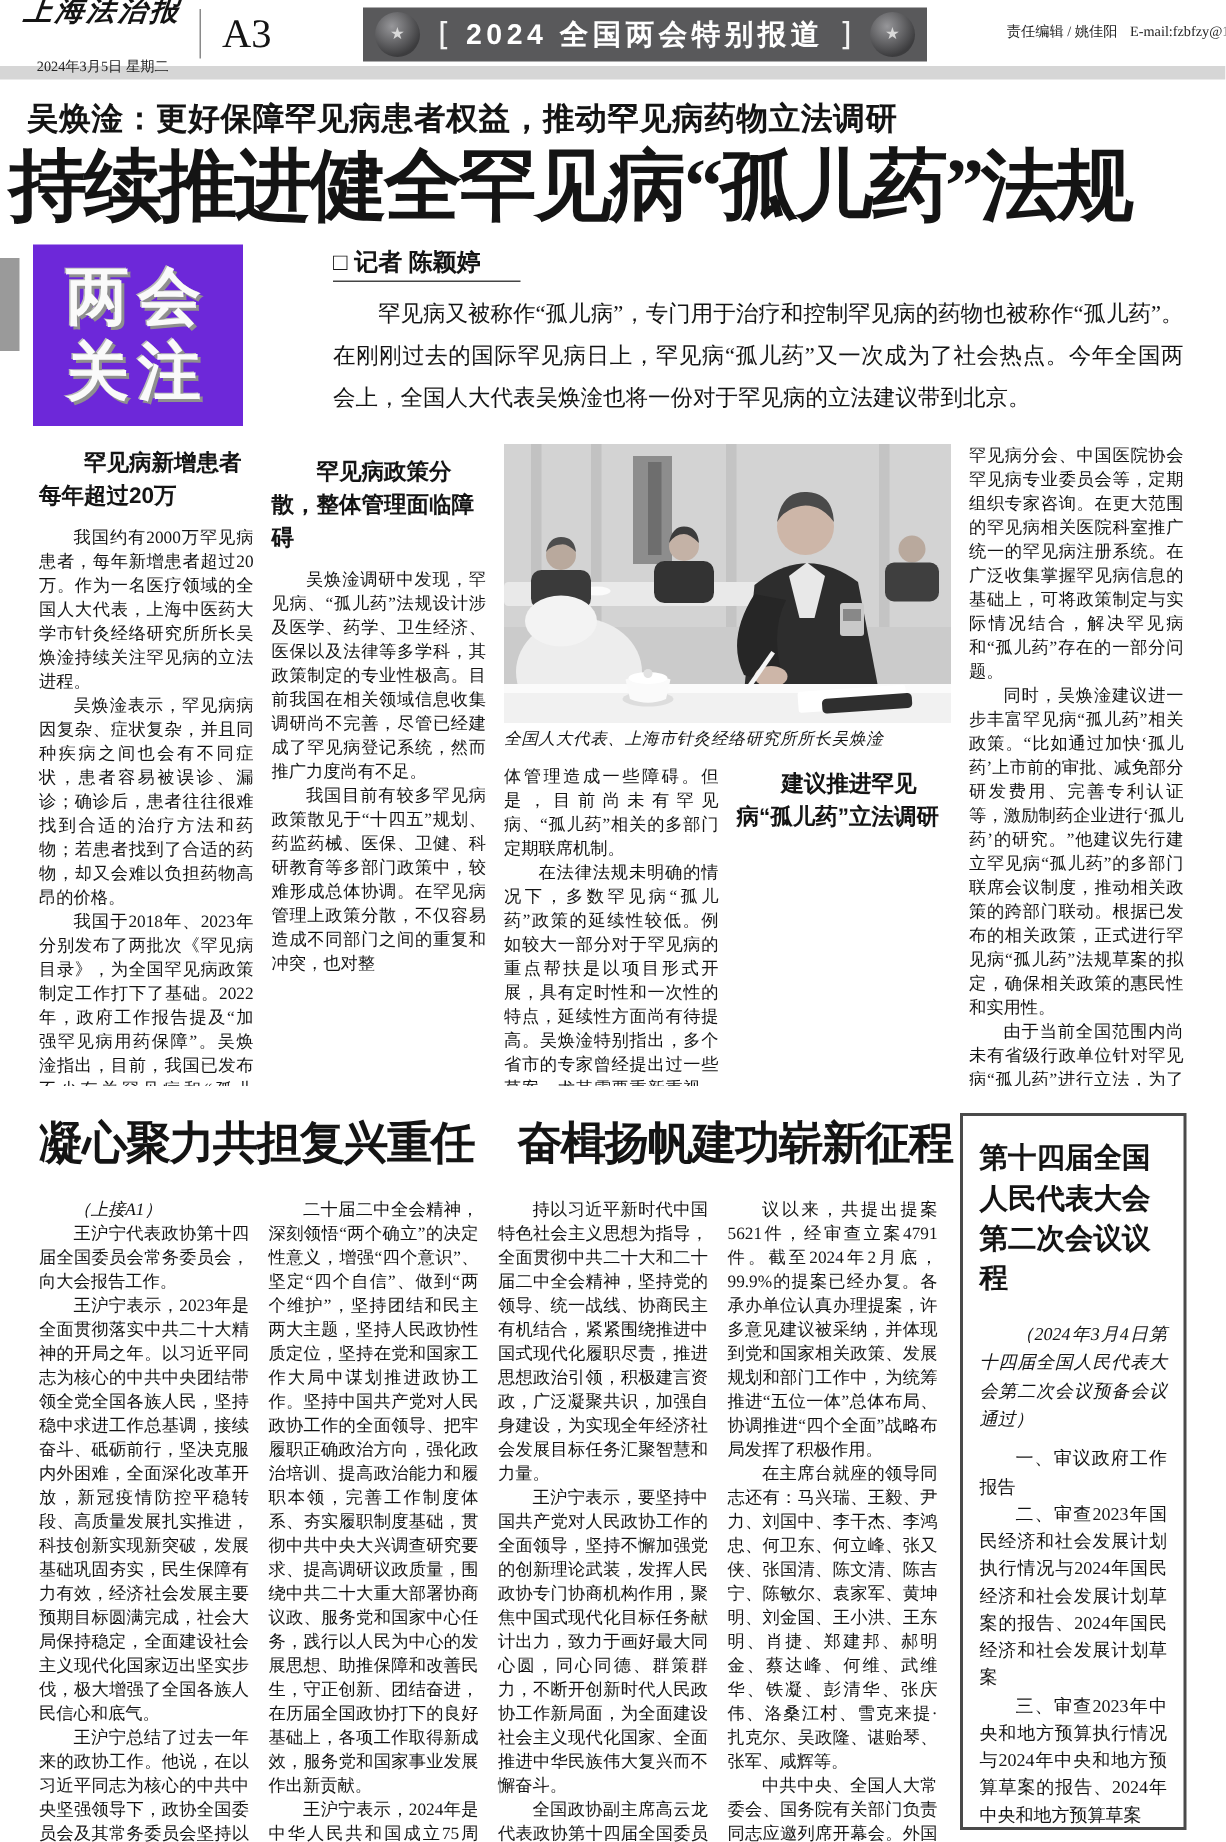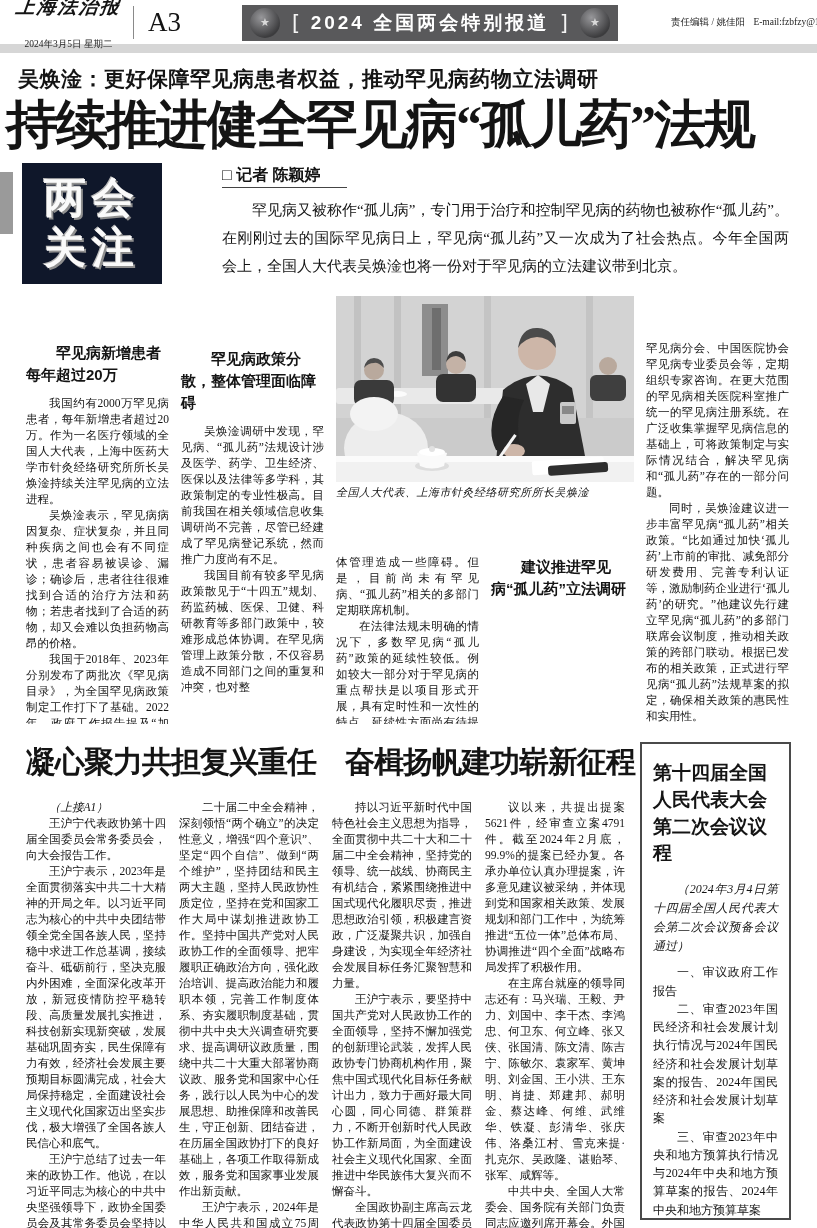--- a/index.html
+++ b/index.html
@@ -29,31 +29,31 @@
   .gray-band{height:9px;background:#d6d6d6;margin-top:2px;}
 
   
   .kicker{font-family:"Liberation Sans","DejaVu Sans",sans-serif;font-weight:600;font-size:21px;
     padding:12px 18px 0;letter-spacing:0.5px;white-space:nowrap;}
   .headline{margin:3px 0 0;padding:0 6px;font-size:52px;font-weight:800;letter-spacing:-2px;
     white-space:nowrap;line-height:1.12;}
 
   .intro-row{display:flex;align-items:flex-start;margin:9px 0 12px;}
   .strip{width:13px;height:62px;background:#9a9a9a;margin-top:9px;flex:0 0 auto;}
-  .topic-box{width:140px;background:#0f172a;margin-left:9px;text-align:center;padding:10px 0 12px;flex:0 0 auto;}
+  .topic-box{width:140px;background:#6d28d9;margin-left:9px;text-align:center;padding:10px 0 12px;flex:0 0 auto;}
   .topic-line{font-family:"Liberation Sans","DejaVu Sans",sans-serif;font-size:42px;line-height:1.18;font-weight:800;
     color:#fafafa;letter-spacing:6px;text-shadow:2px 2px 0 #8f8f8f,-1px -1px 0 #b9b9b9;}
   .intro-main{flex:1;padding:2px 28px 0 60px;}
   .byline{font-family:Liberation Sans, sans-serif;font-size:16px;font-weight:700;
     border-bottom:1.5px solid #444;display:inline-block;padding:0 26px 1px 0;margin-bottom:9px;}
   .intro-text{margin:0;font-size:15px;line-height:1.85;text-indent:2em;text-align:justify;}
 
   .cols{display:flex;gap:12px;padding:0 26px;height:428px;overflow:hidden;}
   .col{width:143px;flex:0 0 auto;}
-  .col,.half{font-size:11.5px;line-height:16px;text-align:justify;margin-top:44px;}
+  .col,.half{font-size:11.5px;line-height:16px;text-align:justify;}
   .col p,.half p{margin:0;text-indent:2em;}
   p.cont{text-indent:0;}
   .subhead{font-family:"Liberation Sans","DejaVu Sans",sans-serif;font-size:15px;line-height:1.45;
     font-weight:700;margin:8px 0 9px;text-indent:2em;text-align:left;}
   .subhead.first{margin-top:2px;}
   .col-double{width:298px;flex:0 0 auto;}
   .photo{margin:0;width:298px;height:186px;}
   .photo svg{display:block;}
   .caption{font-size:11px;font-style:italic;margin:3px 0 10px;letter-spacing:0.5px;}
   .sub2{display:flex;gap:12px;}

